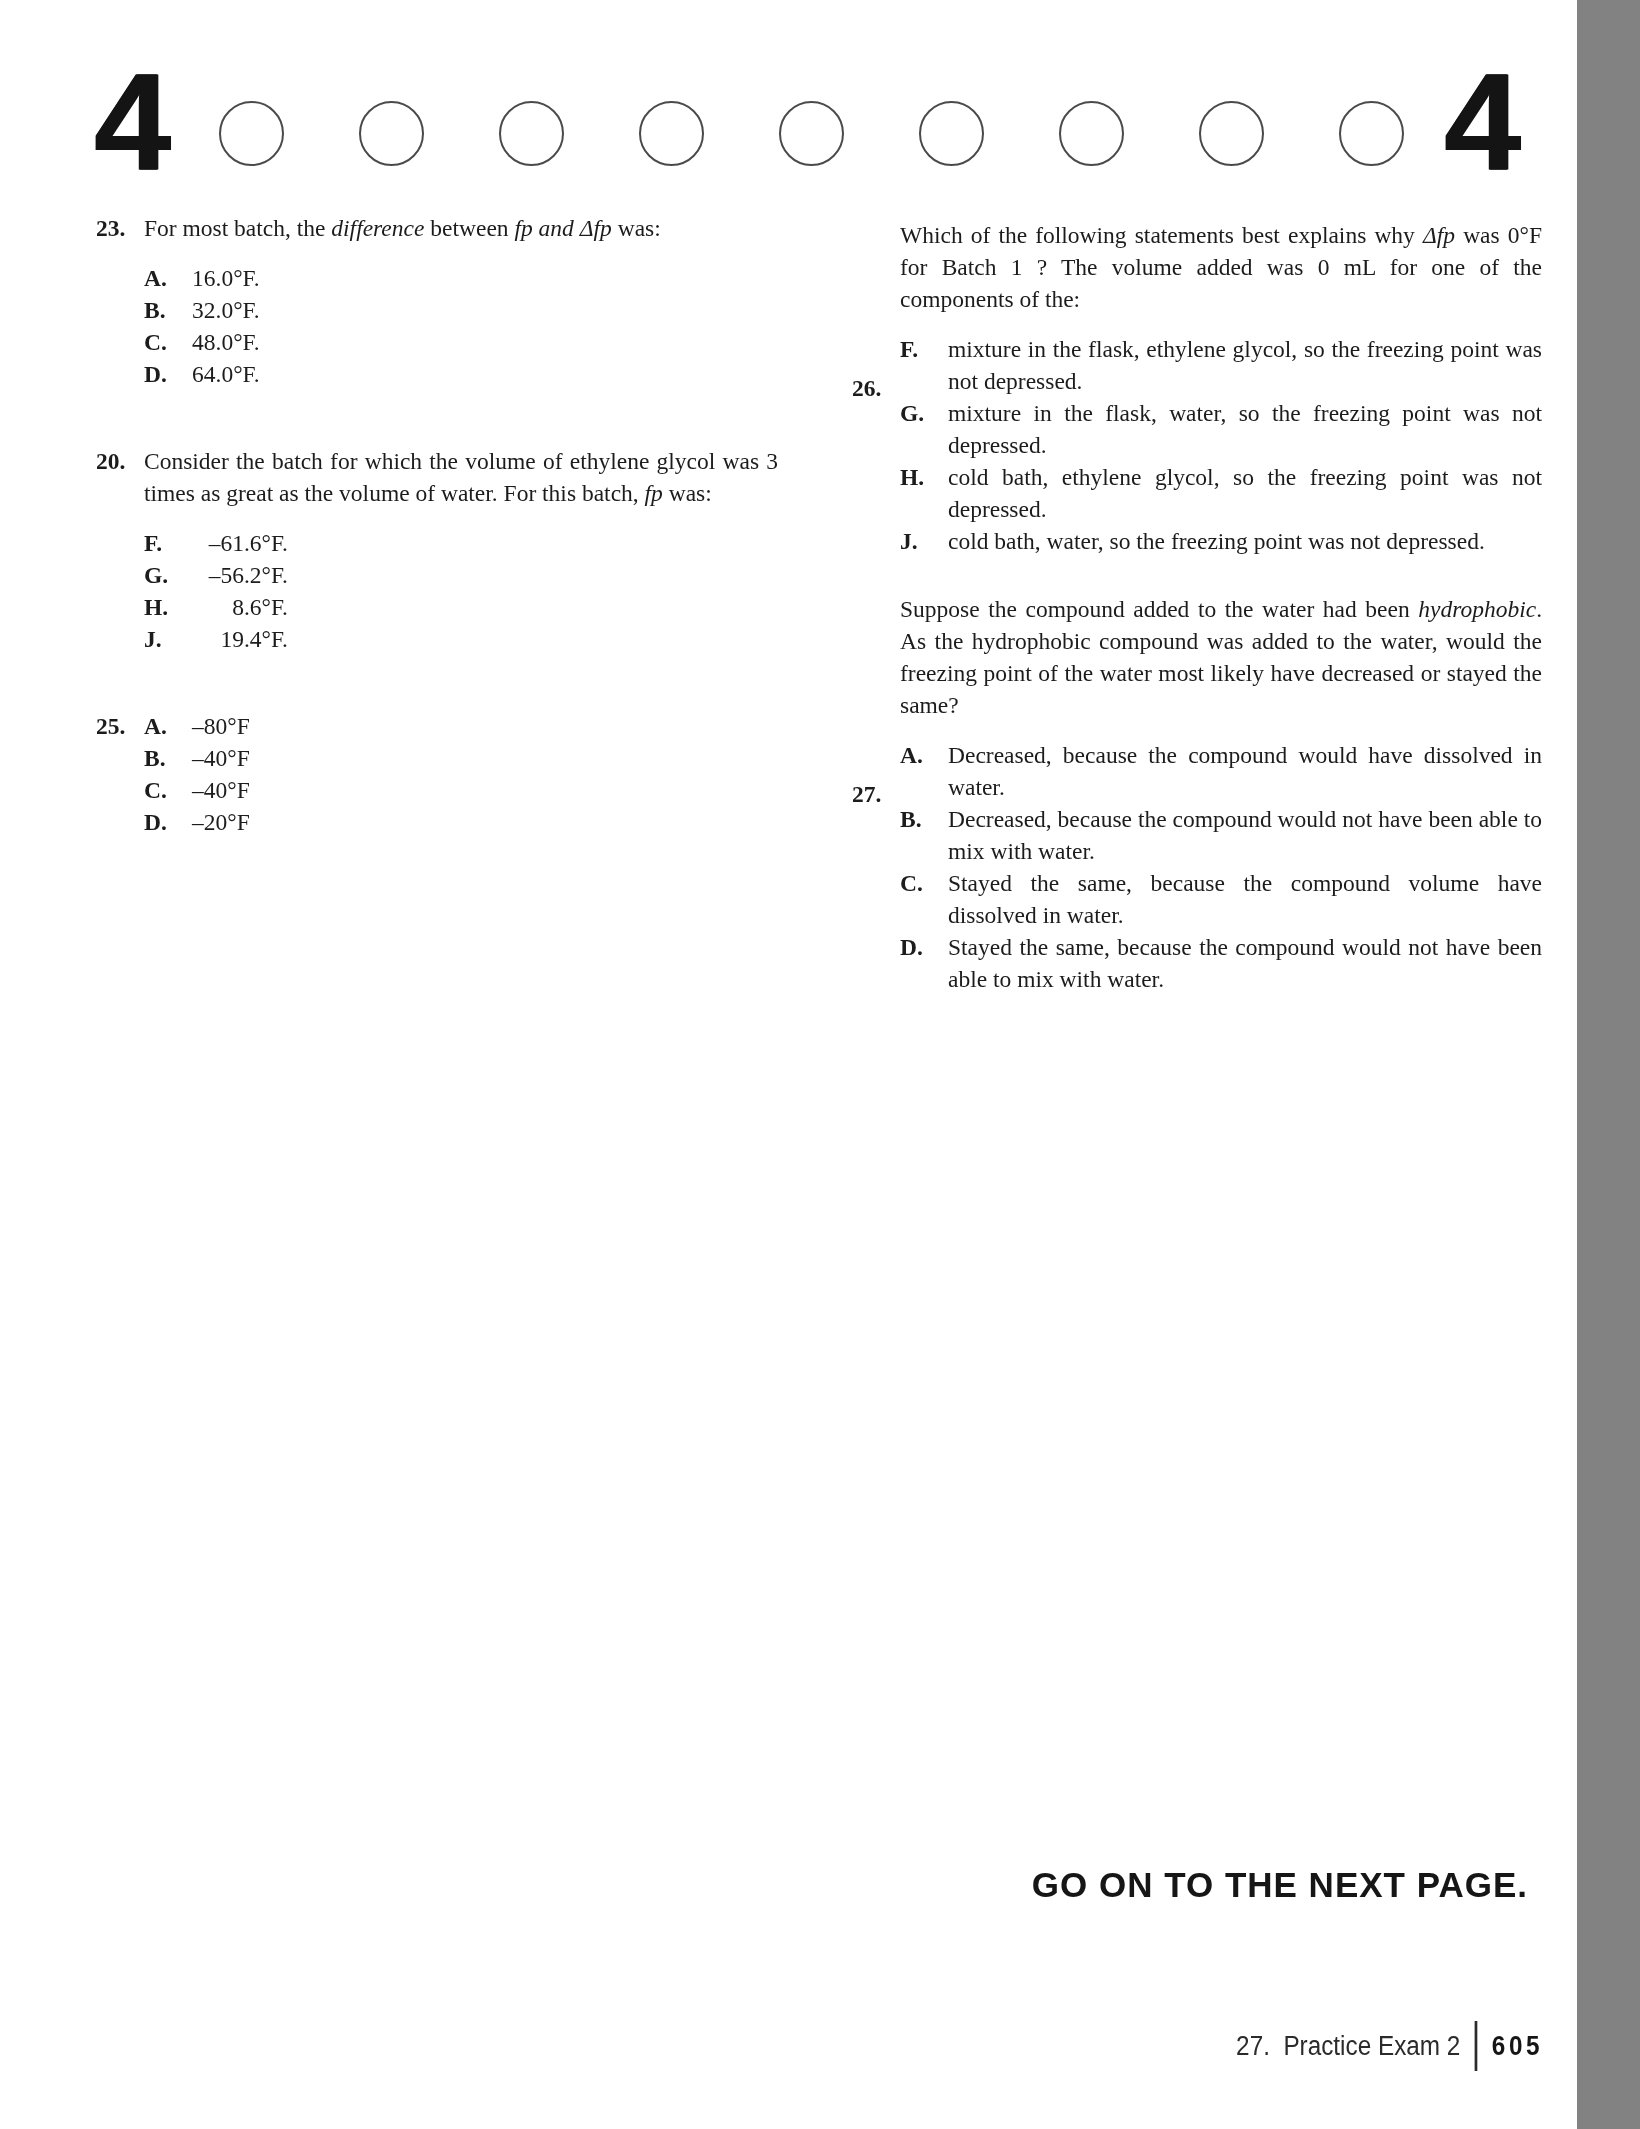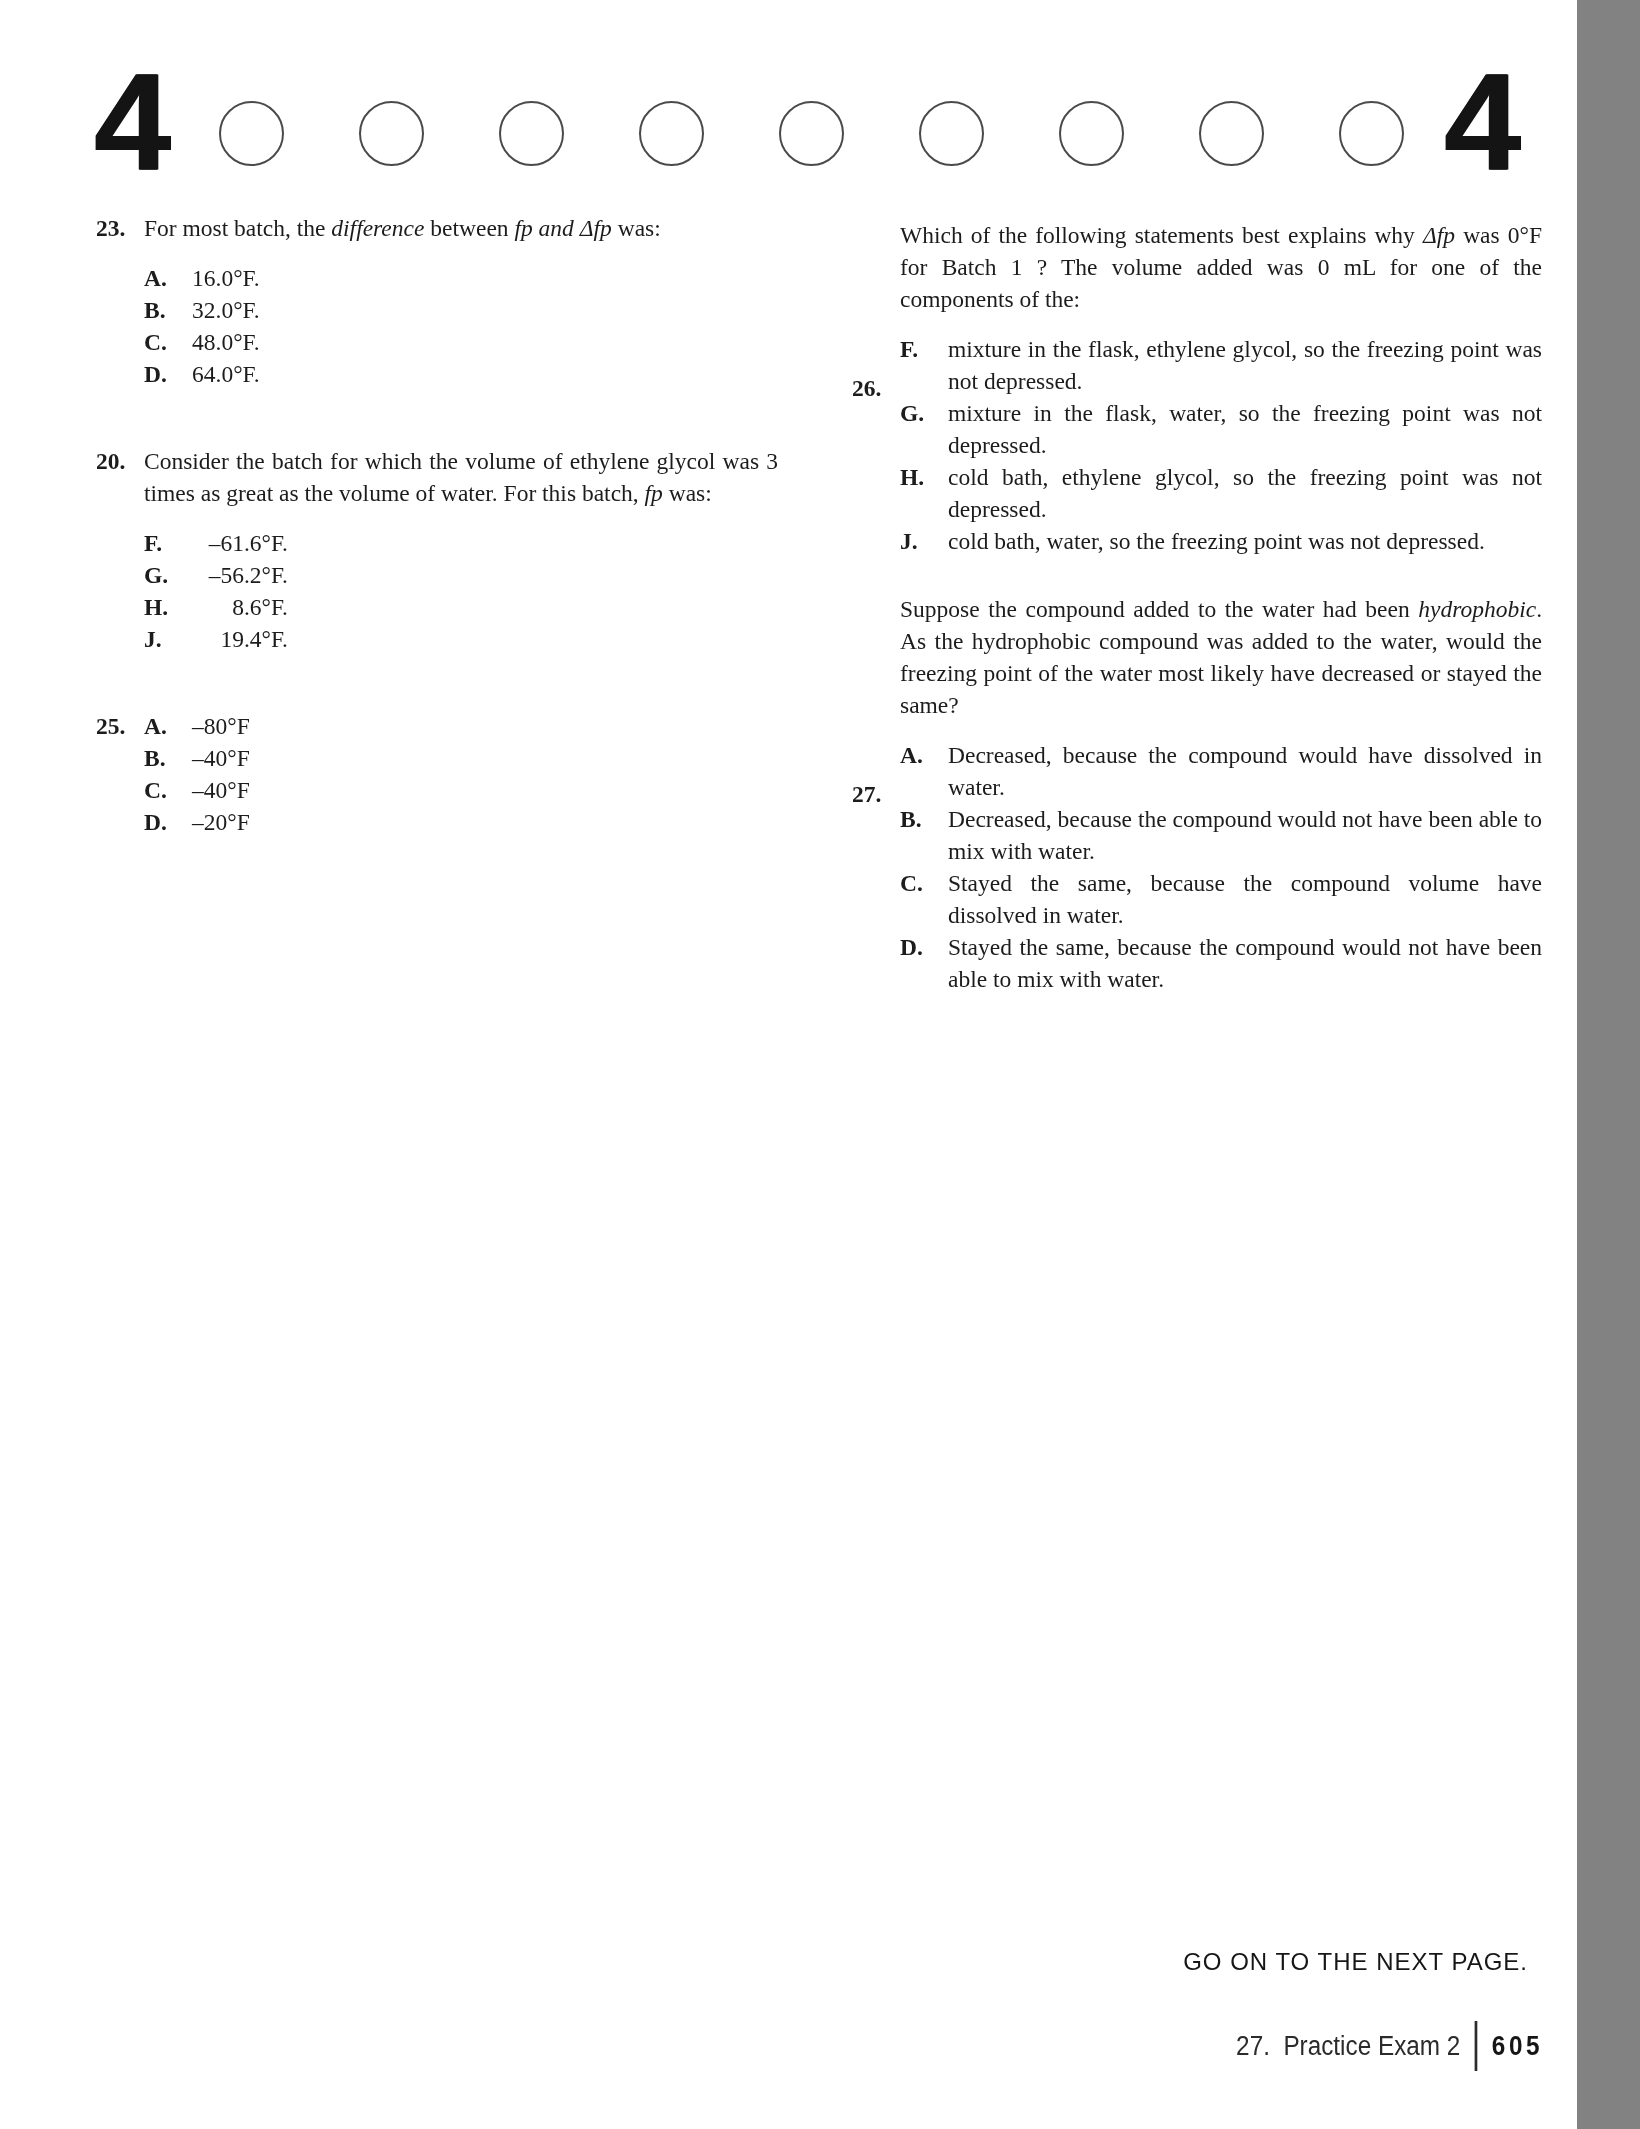--- a/index.html
+++ b/index.html
@@ -32,23 +32,23 @@
   .col-r .q{margin-bottom:36px;align-items:center;}
   .qn{flex:0 0 48px;font-weight:bold;}
   .qbody{flex:1;min-width:0;}
   .stem{margin:0 0 18px 0;}
   .opt{display:flex;}
   .ol{flex:0 0 48px;font-weight:bold;}
   .ot{flex:1;min-width:0;}
   .ot.ralign{flex:0 0 96px;text-align:right;}
   
   .go-on{
-    position:absolute;top:1948px;right:112px;
-    font-family:"Liberation Sans", sans-serif;font-weight:normal;
-    font-size:24px;letter-spacing:1px;color:#161616;white-space:pre;
+    position:absolute;top:1865px;right:112px;
+    font-family:"Liberation Sans", sans-serif;font-weight:bold;
+    font-size:35px;letter-spacing:1px;color:#161616;white-space:pre;
   }
   .pg-footer{
     position:absolute;top:2020px;right:97px;height:52px;
     display:flex;align-items:center;gap:16px;
     font-family:"Liberation Sans", sans-serif;font-size:27px;color:#2b2b2b;
     transform:scaleX(0.9);transform-origin:100% 50%;
   }
   .pg-footer .book{white-space:pre;}
   .pg-footer .rule{width:3px;height:50px;background:#2b2b2b;}
   .pg-footer .pgnum{font-weight:bold;letter-spacing:4px;color:#161616;}

